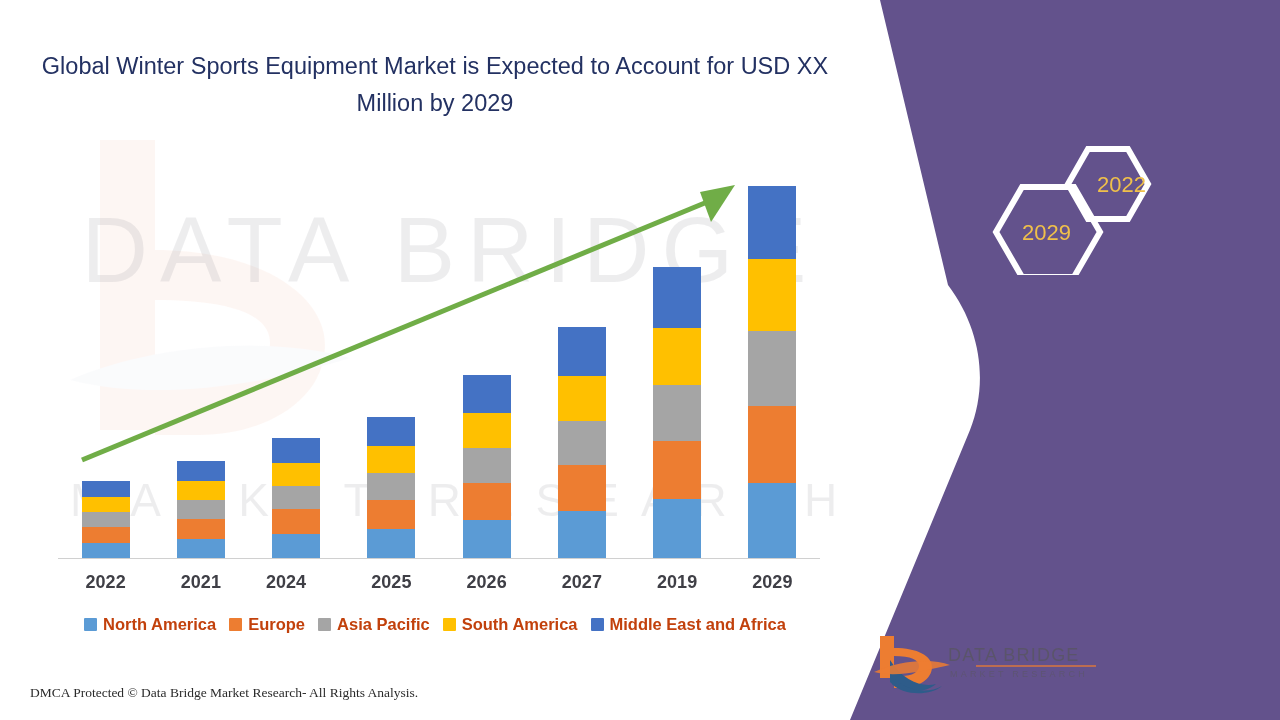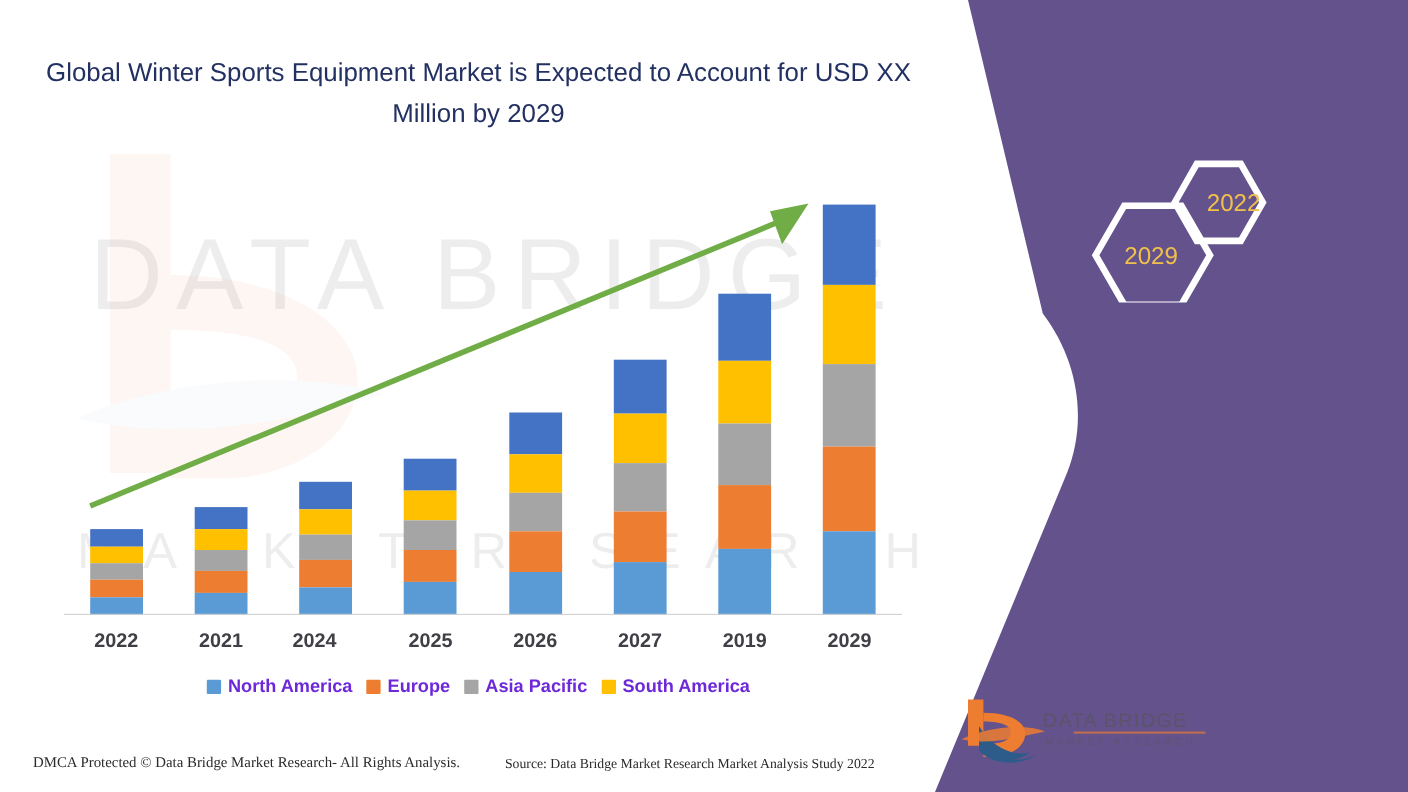--- a/index.html
+++ b/index.html
@@ -100,21 +100,21 @@
     width: 790px;
     display: flex;
     justify-content: center;
     align-items: center;
     gap: 13px;
     z-index: 5;
   }
   .legend-item { display: flex; align-items: center; gap: 6px; }
   .legend-swatch { width: 13px; height: 13px; border-radius: 1px; }
   .legend-label {
-    font-size: 16.5px; font-weight: bold; color: #6d28d9;
+    font-size: 16.5px; font-weight: bold; color: #c2410c;
     white-space: nowrap;
   }
 
   
   .arrow-svg { position: absolute; left: 0; top: 0; width: 840px; height: 600px; z-index: 6; pointer-events:none; }
 
   
   .panel-svg {
     position: absolute; left: 820px; top: 0;
     width: 460px; height: 720px; z-index: 7;
@@ -287,20 +287,24 @@
         <span class="legend-label">Europe</span>
       </div>
       <div class="legend-item">
         <span class="legend-swatch" style="background: rgb(165, 165, 165);"></span>
         <span class="legend-label">Asia Pacific</span>
       </div>
       <div class="legend-item">
         <span class="legend-swatch" style="background: rgb(255, 192, 0);"></span>
         <span class="legend-label">South America</span>
       </div>
+      <div class="legend-item">
+        <span class="legend-swatch" style="background: rgb(68, 114, 196);"></span>
+        <span class="legend-label">Middle East and Africa</span>
+      </div>
     </div>
 
   <svg class="panel-svg" viewBox="0 0 460 720" preserveAspectRatio="none">
     <path d="M60 0 L460 0 L460 720 L30 720 L150 430 C 168 385, 162 330, 128 285 L60 0 Z" fill="#63528C"></path>
   </svg>
 
 
   <svg class="hexes" viewBox="0 0 200 130">
     <polygon points="108,4 148,4 168,39 148,74 108,74 88,39" fill="none" stroke="#ffffff" stroke-width="6"></polygon>
     <polygon points="42,42 94,42 120,87 94,132 42,132 16,87" fill="none" stroke="#ffffff" stroke-width="6"></polygon>
@@ -315,15 +319,14 @@
              C 40 44, 47 40, 47 34 C 47 28, 39 24, 22 24 Z" fill="#ED7D31"></path>
     <path d="M18 28 C 30 48, 50 56, 64 52 C 52 62, 30 62, 18 50 Z" fill="#2E5C8A"></path>
     <path d="M2 40 C 28 28, 60 26, 78 33 C 54 38, 26 46, 2 40 Z" fill="#ED7D31" opacity=".85"></path>
     <path d="M20 44 C 34 60, 56 62, 70 54 C 58 64, 32 64, 20 52 Z" fill="#2E5C8A"></path>
     <rect x="104" y="33" width="120" height="2" fill="#ED7D31" opacity=".65"></rect>
   </svg>
   <div class="dbmr-word">DATA BRIDGE</div>
   <div class="dbmr-sub">MARKET RESEARCH</div>
 
   <div class="footer-dmca">DMCA Protected © Data Bridge Market Research- All Rights Analysis.</div>
-  <div class="footer-source">Source: Data Bridge Market Research Market Analysis Study 2022</div>
 
 </div>
 
 </body></html>

